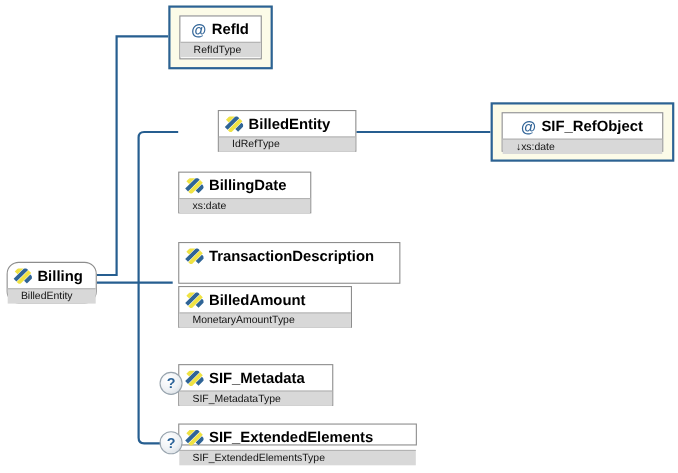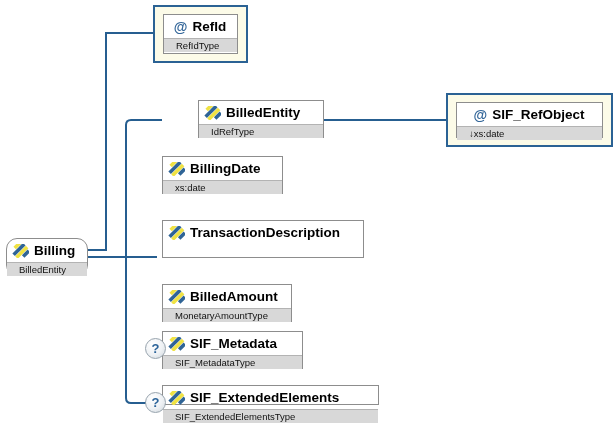--- a/index.html
+++ b/index.html
@@ -134,21 +134,21 @@
             <rect x="1" y="3" width="15" height="3.6" fill="#2F6496"></rect>
             <rect x="1" y="7" width="15" height="3.6" fill="#EFE243"></rect>
             <rect x="6.5" y="11" width="8" height="3.6" fill="#2F6496"></rect>
           </g>
         </svg>
       </span>
       <span>TransactionDescription</span>
     </div>
   </div>
 
-  <div class="node" style="left:162px; top:284px; width:130px; height:38px;">
+  <div class="node" style="left:162px; top:260px; width:158px; height:38px;">
     <div class="node-title">
       <span class="el-icon">
         <svg width="17" height="14" viewBox="0 0 17 14">
           <g transform="rotate(-45 8.5 7)">
             <rect x="6.5" y="-1" width="8" height="3.6" fill="#EFE243"></rect>
             <rect x="1" y="3" width="15" height="3.6" fill="#2F6496"></rect>
             <rect x="1" y="7" width="15" height="3.6" fill="#EFE243"></rect>
             <rect x="6.5" y="11" width="8" height="3.6" fill="#2F6496"></rect>
           </g>
         </svg>

